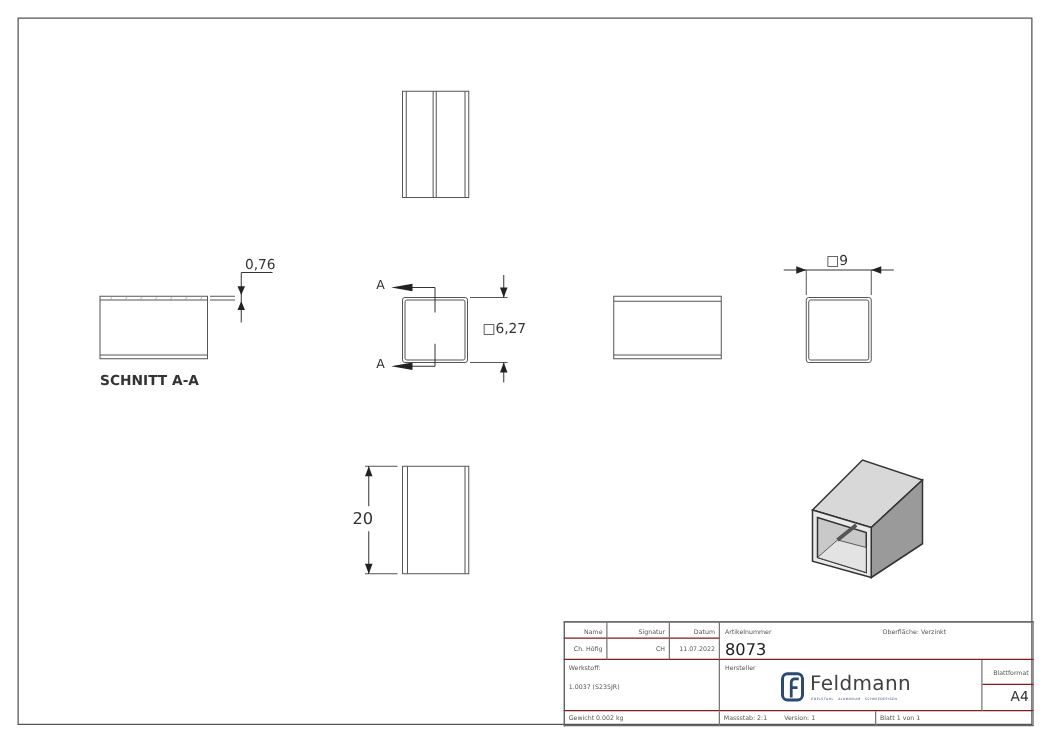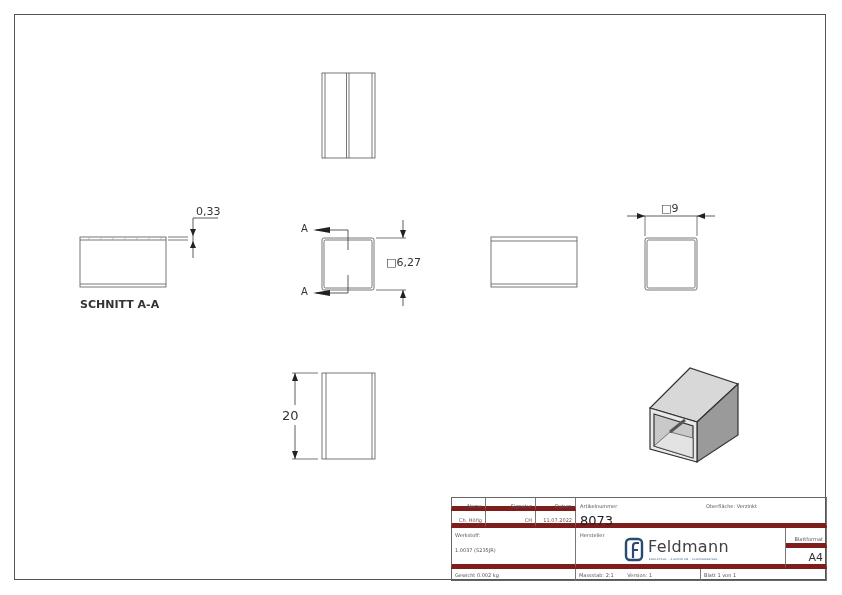--- a/index.html
+++ b/index.html
@@ -1,20 +1,20 @@
 <!DOCTYPE html>
 <html><head>
 <meta charset="utf-8">
 <style>
   html,body{margin:0;padding:0;background:#fff;}
   body{width:842px;height:595px;position:relative;overflow:hidden;font-family:"DejaVu Sans",sans-serif;color:#333;}
   .frame{position:absolute;left:14px;top:14px;width:812px;height:566px;border:1px solid #555;box-sizing:border-box;}
   svg.draw{position:absolute;left:0;top:0;}
   .tb{position:absolute;left:451px;top:497px;width:376px;height:84px;font-size:5px;color:#555;}
-  .cell{position:absolute;box-sizing:border-box;border-right:1px solid #777;border-bottom:5px solid #7f1d1d;padding:2px 3px;}
+  .cell{position:absolute;box-sizing:border-box;border-right:1px solid #777;border-bottom:1px solid #7f1d1d;padding:2px 3px;}
   .tb-outer{position:absolute;left:0;top:0;width:376px;height:84px;border:1px solid #666;box-sizing:border-box;border-right:none;border-bottom:none;}
   .center{text-align:right;}
   .big{font-size:13px;color:#222;}
   .logo-text{position:absolute;font-size:16px;color:#404040;letter-spacing:0.3px;}
   .logo-sub{position:absolute;font-size:2.5px;color:#2a4a70;letter-spacing:0.4px;}
   .lbl{position:absolute;font-size:11px;color:#333;}
 </style>
 </head>
 <body>
 
@@ -103,21 +103,21 @@
     <polygon points="650,408 690,368 738,384 697,422" fill="#d8d8d8"></polygon>
     <polygon points="697,422 738,384 738,435 697,462" fill="#9a9a9a"></polygon>
     <polygon points="650,408 697,422 697,462 650,449" fill="#e9e9e9"></polygon>
     <polygon points="654,414 693,426 693,458 654,446" fill="#c9c9c9"></polygon>
     <polygon points="654,446 670,432 693,438 693,458" fill="#e3e3e3" stroke-width="0.6"></polygon>
     <line x1="670" y1="432" x2="685" y2="420" stroke-width="3" stroke="#555"></line>
   </g>
 </svg>
 
 <div class="lbl" style="left:80px;top:298px;font-weight:bold;">SCHNITT A-A</div>
-<div class="lbl" style="left:196px;top:205px;">0,33</div>
+<div class="lbl" style="left:196px;top:205px;">0,76</div>
 <div class="lbl" style="left:301px;top:223px;font-size:10px;">A</div>
 <div class="lbl" style="left:301px;top:286px;font-size:10px;">A</div>
 <div class="lbl" style="left:386px;top:256px;">□6,27</div>
 <div class="lbl" style="left:661px;top:202px;">□9</div>
 <div class="lbl" style="left:282px;top:408px;font-size:13px;">20</div>
 
 <div class="tb">
   <div class="tb-outer"></div>
   <div class="cell center" style="left:0;top:0;width:35px;height:14px;border-left:1px solid #666;border-top:1px solid #666;padding-top:5px;">Name</div>
   <div class="cell center" style="left:35px;top:0;width:50px;height:14px;border-top:1px solid #666;padding-top:5px;">Signatur</div>

